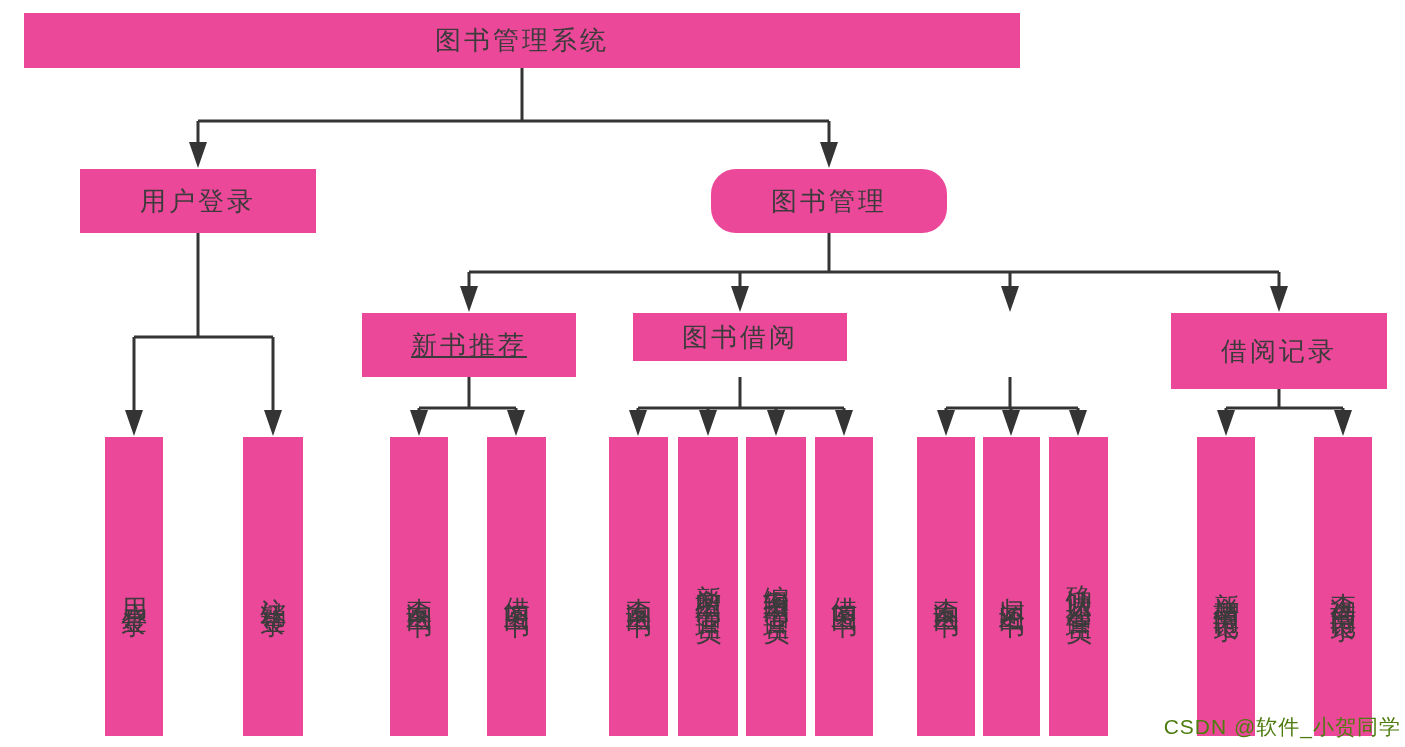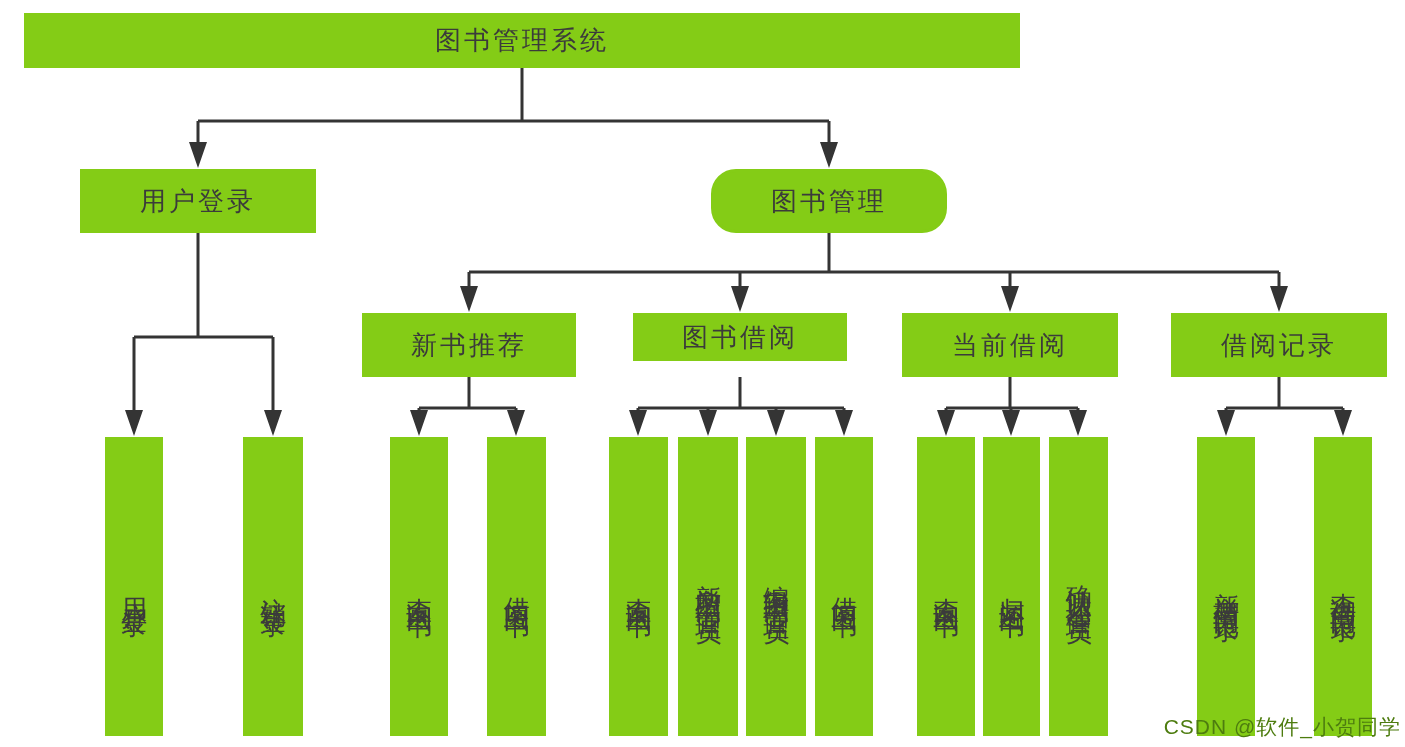--- a/index.html
+++ b/index.html
@@ -1,32 +1,32 @@
 <!DOCTYPE html>
 <html><head>
 <meta charset="utf-8">
 <style>
   html,body{margin:0;padding:0;background:#ffffff;}
   body{width:1405px;height:747px;position:relative;overflow:hidden;
        font-family:"Liberation Sans","DejaVu Sans",sans-serif;}
   #canvas{position:absolute;left:0;top:0;width:1405px;height:747px;background:#ffffff;}
   #wires{position:absolute;left:0;top:0;width:1405px;height:747px;pointer-events:none;}
-  .box{position:absolute;background:#84cc16;border:3px solid #84cc16;box-sizing:border-box;
+  .box{position:absolute;background:#ec4899;border:3px solid #ec4899;box-sizing:border-box;
        display:flex;align-items:center;justify-content:center;color:#3b3b3b;}
   .h-node{font-size:26px;letter-spacing:3px;white-space:nowrap;}
   .v-node{writing-mode:vertical-rl;text-orientation:mixed;font-size:26px;letter-spacing:5px;
           line-height:1.05;white-space:nowrap;}
   
   .root {left:24px;  top:13px; width:996px;height:55px;}
   .lv2a {left:80px;  top:169px;width:236px;height:64px;}
   .lv2b {left:711px; top:169px;width:236px;height:64px;border-radius:25px;}
-  .lv3a {left:362px; top:313px;width:214px;height:64px;}
+  .lv3a {left:362px; top:313px;width:214px;height:64px;text-decoration:underline;}
   .lv3b {left:633px; top:313px;width:214px;height:48px;}
   .lv3c {left:902px; top:313px;width:216px;height:64px;}
-  .lv3d {left:1171px;top:313px;width:216px;height:64px;}
+  .lv3d {left:1171px;top:313px;width:216px;height:76px;}
   
   .leaf{top:437px;height:299px;}
   .wm{position:absolute;right:4px;top:713px;font-size:21px;letter-spacing:1px;
       color:#4d7c0f;z-index:5;white-space:nowrap;}
 </style>
 </head>
 <body>
 
 <div id="canvas">
 
@@ -50,21 +50,20 @@
              M1334 410 L1352 410 L1343 436 Z"></path>
   </svg>
 
   <div class="box h-node root">图书管理系统</div>
 
   <div class="box h-node lv2a">用户登录</div>
   <div class="box h-node lv2b">图书管理</div>
 
   <div class="box h-node lv3a">新书推荐</div>
   <div class="box h-node lv3b">图书借阅</div>
-  <div class="box h-node lv3c">当前借阅</div>
   <div class="box h-node lv3d">借阅记录</div>
 
   <div class="box v-node leaf" style="left:105px;width:58px;">用户登录</div>
   <div class="box v-node leaf" style="left:243px;width:60px;">注销登录</div>
   <div class="box v-node leaf" style="left:390px;width:58px;">查询图书</div>
   <div class="box v-node leaf" style="left:487px;width:59px;">借阅图书</div>
   <div class="box v-node leaf" style="left:609px;width:59px;">查询图书</div>
   <div class="box v-node leaf" style="left:678px;width:60px;">新增图书（管理员）</div>
   <div class="box v-node leaf" style="left:746px;width:60px;">编辑图书（管理员）</div>
   <div class="box v-node leaf" style="left:815px;width:58px;">借阅图书</div>

